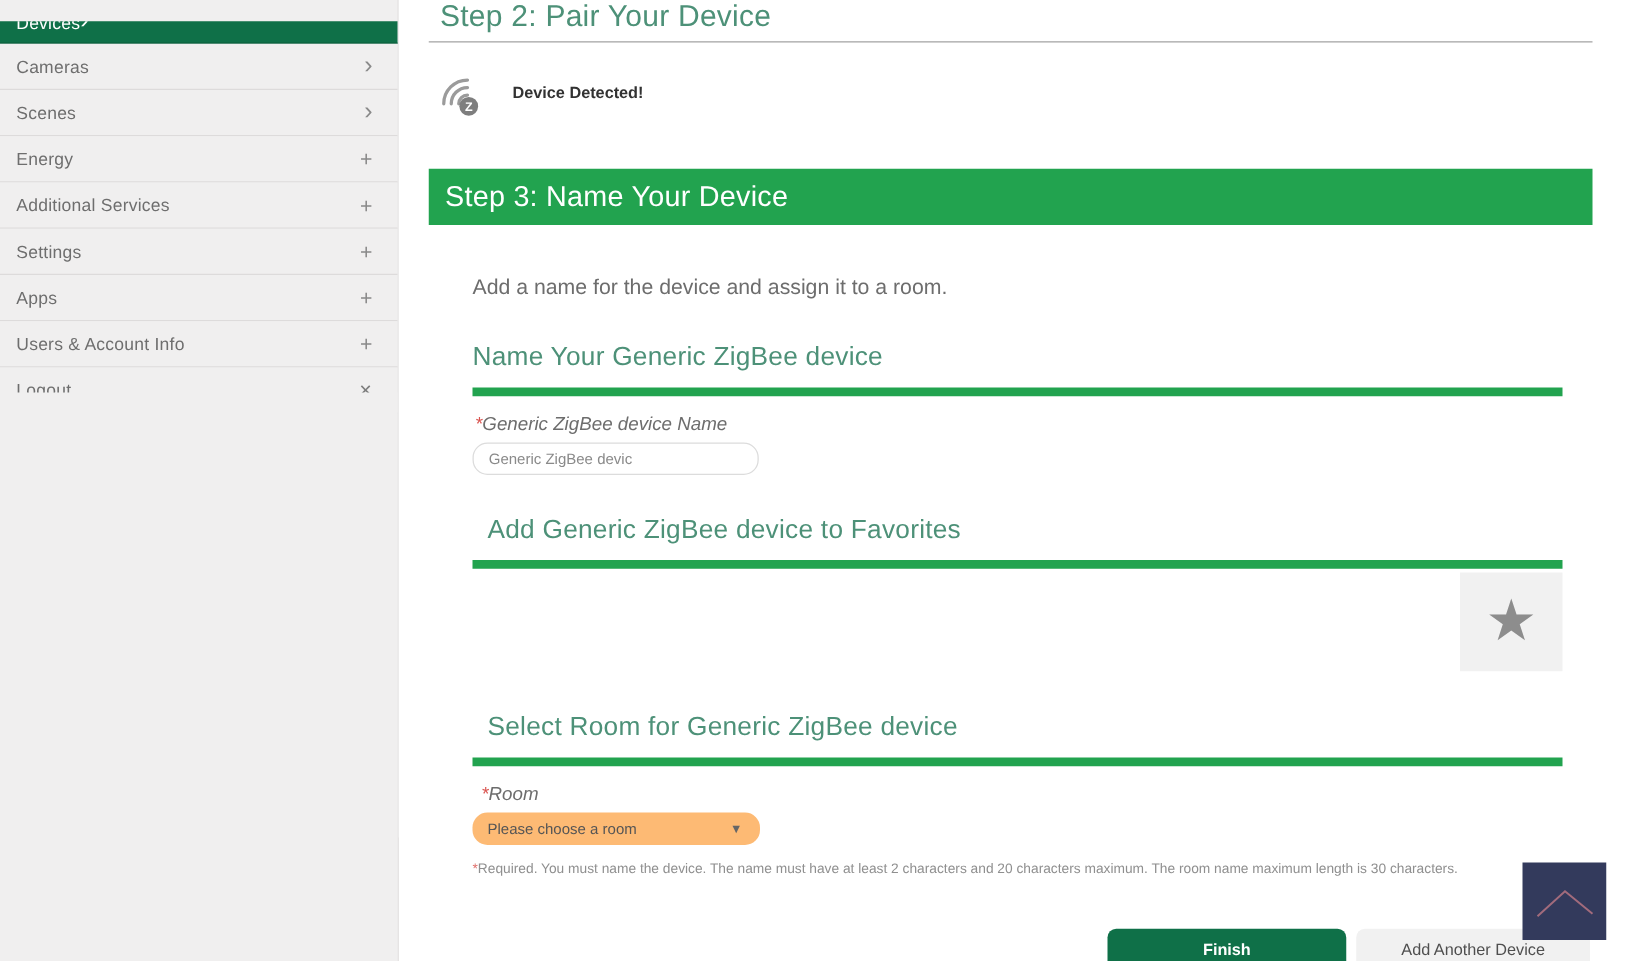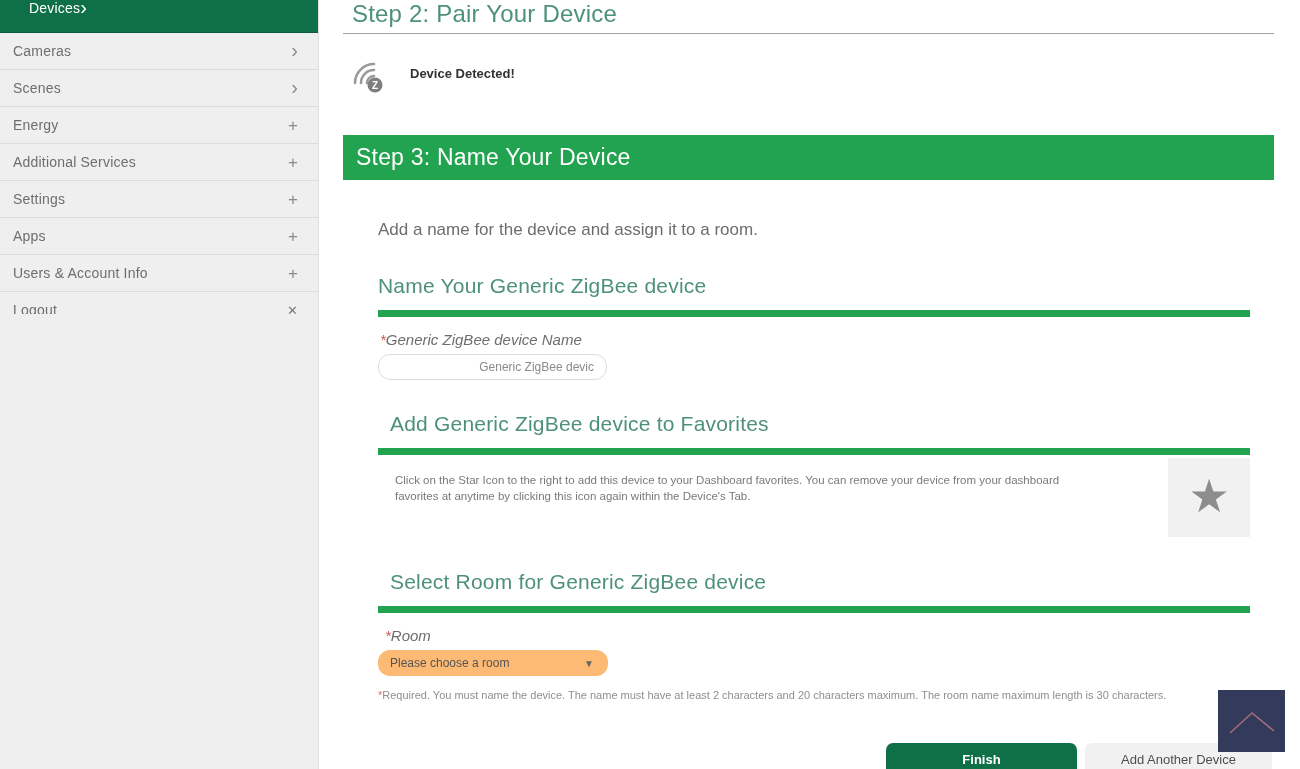--- a/index.html
+++ b/index.html
@@ -7,21 +7,21 @@
   #app { position:relative; width:1300px; height:769px; overflow:hidden; background:#fff; }
 
   
   #sidebar { position:absolute; left:0; top:0; width:319px; height:769px; background:#f0efef; border-right:1px solid #e2e0e0; }
   .side-row { position:relative; width:100%; height:37px; display:flex; align-items:center; justify-content:space-between;
               padding:0 20px 0 13px; border-bottom:1px solid #dddbdb; background:#f0efef; cursor:pointer; }
   .side-row .lbl { font-size:14px; color:#6e6e6e; letter-spacing:.2px; }
   .side-row .ic  { font-size:17px; color:#8a8a8a; line-height:1; }
   .side-row .ic.chev { font-size:20px; margin-top:-3px; }
   .side-row .ic.x { font-size:13px; font-weight:bold; color:#7d7d7d; }
-  #row-devices { height:18px; overflow:hidden; background:#0f7048; border-bottom:1px solid #0c5c3b; padding:16px; }
+  #row-devices { height:18px; overflow:hidden; background:#0f7048; border-bottom:1px solid #0c5c3b; padding:0;margin-top:17px; }
   #row-devices .inner { height:37px; margin-top:-16px; display:flex; align-items:center; justify-content:space-between; padding:0 20px 0 13px; }
   #row-devices .lbl { color:#ffffff; font-size:14px; }
   #row-devices .ic  { color:#ffffff; font-size:20px; margin-top:-3px; }
   #side-filler { position:absolute; top:314px; left:0; right:0; bottom:0; background:#f0efef; }
 
   
   #main { position:absolute; left:319px; top:0; width:981px; height:670px; background:#ffffff; }
   .abs { position:absolute; }
 
   .h-step2 { left:33px; top:0px; font-size:24px; font-weight:400; color:#4d9178; letter-spacing:.2px; }
@@ -38,21 +38,21 @@
   .sec-head { font-size:21px; font-weight:400; color:#4d9178; letter-spacing:.2px; }
   .greenbar { width:872px; height:7px; background:#22a34f; }
 
   .h-name { left:59px; top:274px; }
   .bar-name { left:59px; top:310px; }
   .field-label { font-size:15px; color:#6d6d6d;font-style:italic; }
   .req { color:#d9534f; }
   .lbl-name { left:61px; top:331px; }
   .name-input { left:59px; top:354px; width:229px; height:26px; border:1px solid #dcdcdc; border-radius:12px;
                 font-size:12px; color:#8a8a8a; padding:12px 12px; outline:none; background:#fff;
-                font-family:"Liberation Sans","DejaVu Sans",sans-serif;text-align:right; }
+                font-family:"Liberation Sans","DejaVu Sans",sans-serif; }
 
   .h-fav { left:71px; top:412px; }
   .bar-fav { left:59px; top:448px; }
   .fav-desc { left:76px; top:472px; width:670px; font-size:11.5px; color:#7a7a7a; line-height:16px; }
   .star-box { left:849px; top:458px; width:82px; height:79px; background:#f1f1f1; display:flex;
               align-items:center; justify-content:center; cursor:pointer; }
   .star-glyph { font-size:46px; color:#8d8d8d; line-height:1; margin-top:-4px; }
 
   .h-room { left:71px; top:570px; }
   .bar-room { left:59px; top:606px; }
@@ -142,21 +142,20 @@
 
     <p class="abs intro">Add a name for the device and assign it to a room.</p>
 
     <h2 class="abs sec-head h-name">Name Your Generic ZigBee device</h2>
     <div class="abs greenbar bar-name"></div>
     <div class="abs field-label lbl-name"><span class="req">*</span><span>Generic ZigBee device Name</span></div>
     <input class="abs name-input" type="text" value="Generic ZigBee devic" style="">
 
     <h2 class="abs sec-head h-fav">Add Generic ZigBee device to Favorites</h2>
     <div class="abs greenbar bar-fav"></div>
-    <p class="abs fav-desc">Click on the Star Icon to the right to add this device to your Dashboard favorites. You can remove your device from your dashboard favorites at anytime by clicking this icon again within the Device's Tab.</p>
     <div class="abs star-box">
       <span class="star-glyph">★</span>
     </div>
 
     <h2 class="abs sec-head h-room">Select Room for Generic ZigBee device</h2>
     <div class="abs greenbar bar-room"></div>
     <div class="abs field-label lbl-room"><span class="req">*</span><span>Room</span></div>
     <div class="abs dropdown">
       <span class="val">Please choose a room</span>
       <span class="arrow">▼</span>

